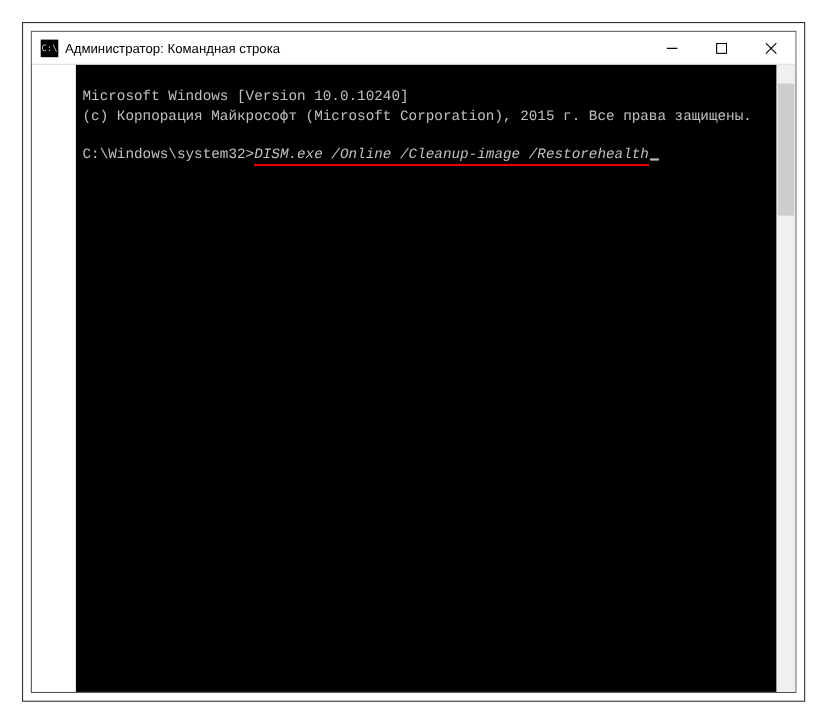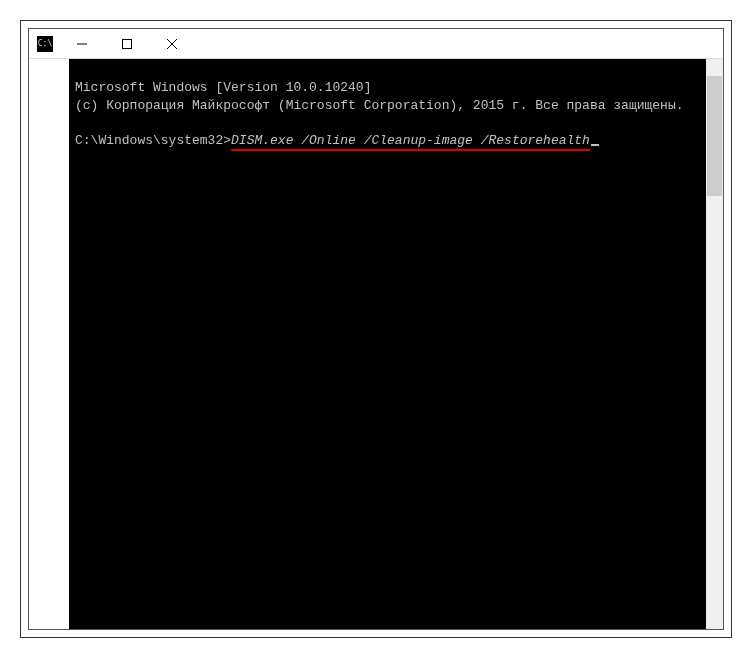--- a/index.html
+++ b/index.html
@@ -128,20 +128,21 @@
 </head>
 <body>
 
 <div class="outer-border"></div>
 
 <div class="window">
   <div class="titlebar">
     <div class="titlebar-icon">
       <span class="titlebar-icon-inner">C:\</span>
     </div>
+    <span class="titlebar-text">Администратор: Командная строка</span>
     <div class="window-controls">
       <div class="window-control">
         <svg viewBox="0 0 10 10">
             <line x1="0" y1="5" x2="10" y2="5" stroke="#000" stroke-width="1"></line>
           </svg>
       </div>
       <div class="window-control">
         <svg viewBox="0 0 10 10">
             <rect x="0.5" y="0.5" width="9" height="9" fill="none" stroke="#000" stroke-width="1"></rect>
           </svg>

